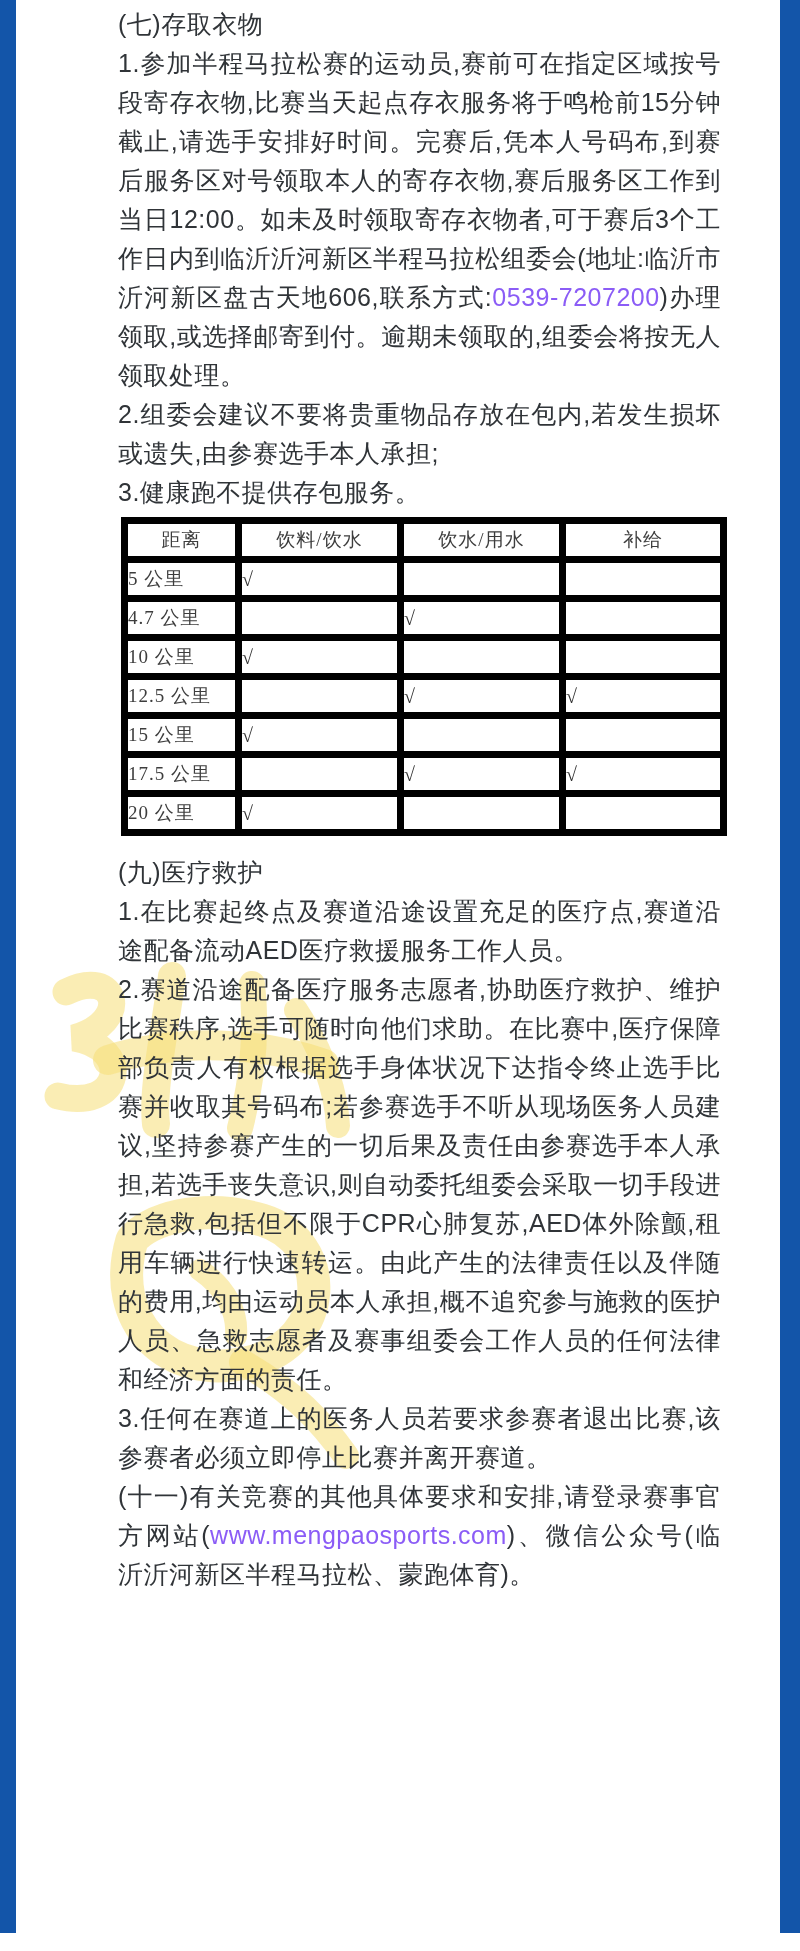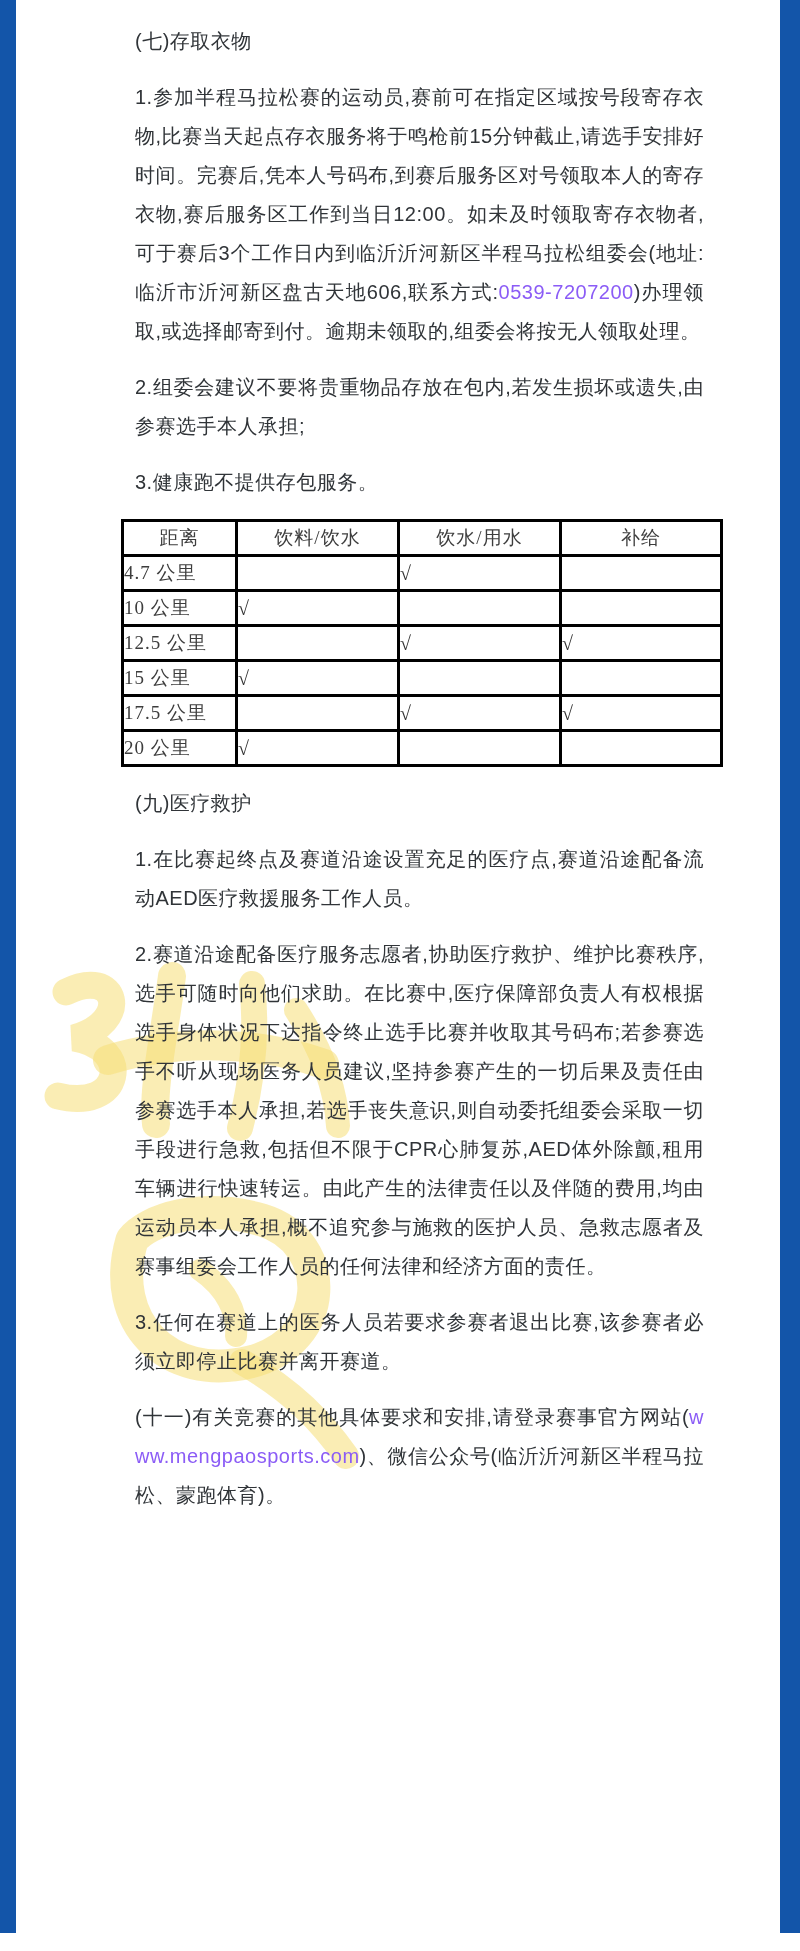--- a/index.html
+++ b/index.html
@@ -20,38 +20,38 @@
     position: absolute; left: 0px; top: 940px;
     width: 470px; height: 540px;
     z-index: 0; pointer-events: none;
   }
   .content {
     position: absolute; left: 118px; top: 0;
     width: 603px; padding-top: 5px;
     z-index: 1;
   }
   .content p {
-    margin: 17px;
-    font-size: 20px; line-height: 39px;
+    margin: 0;
+    font-size: 25px; line-height: 39px;
     color: #303438;
     text-align: justify;
     word-break: break-all;
     letter-spacing: 0.5px;
   }
   .link { color: #8b5cf6; text-decoration: none; cursor: pointer; }
   table.supply {
     border-collapse: collapse;
     width: 599px;
     margin: 5px 0 17px 3px;
     font-family: "Liberation Serif", serif;
     color: #3d3d3d;
     table-layout: fixed;
   }
   table.supply th, table.supply td {
-    border: 3px solid #000000;
+    border: 7px solid #000000;
     height: 32px;
     vertical-align: middle;
     font-weight: normal;
     font-size: 19px;
     padding: 0;
     letter-spacing: 1px;
   }
   table.supply td.check { font-size: 20px; color: #333; }
 </style>
 </head>
@@ -93,20 +93,26 @@
           <col style="width:161px">
       </colgroup>
       <tbody>
         <tr>
           <th>距离</th>
           <th>饮料/饮水</th>
           <th>饮水/用水</th>
           <th>补给</th>
         </tr>
         <tr>
+          <td>5 公里</td>
+          <td class="check">√</td>
+          <td class="check"></td>
+          <td class="check"></td>
+        </tr>
+        <tr>
           <td>4.7 公里</td>
           <td class="check"></td>
           <td class="check">√</td>
           <td class="check"></td>
         </tr>
         <tr>
           <td>10 公里</td>
           <td class="check">√</td>
           <td class="check"></td>
           <td class="check"></td>

